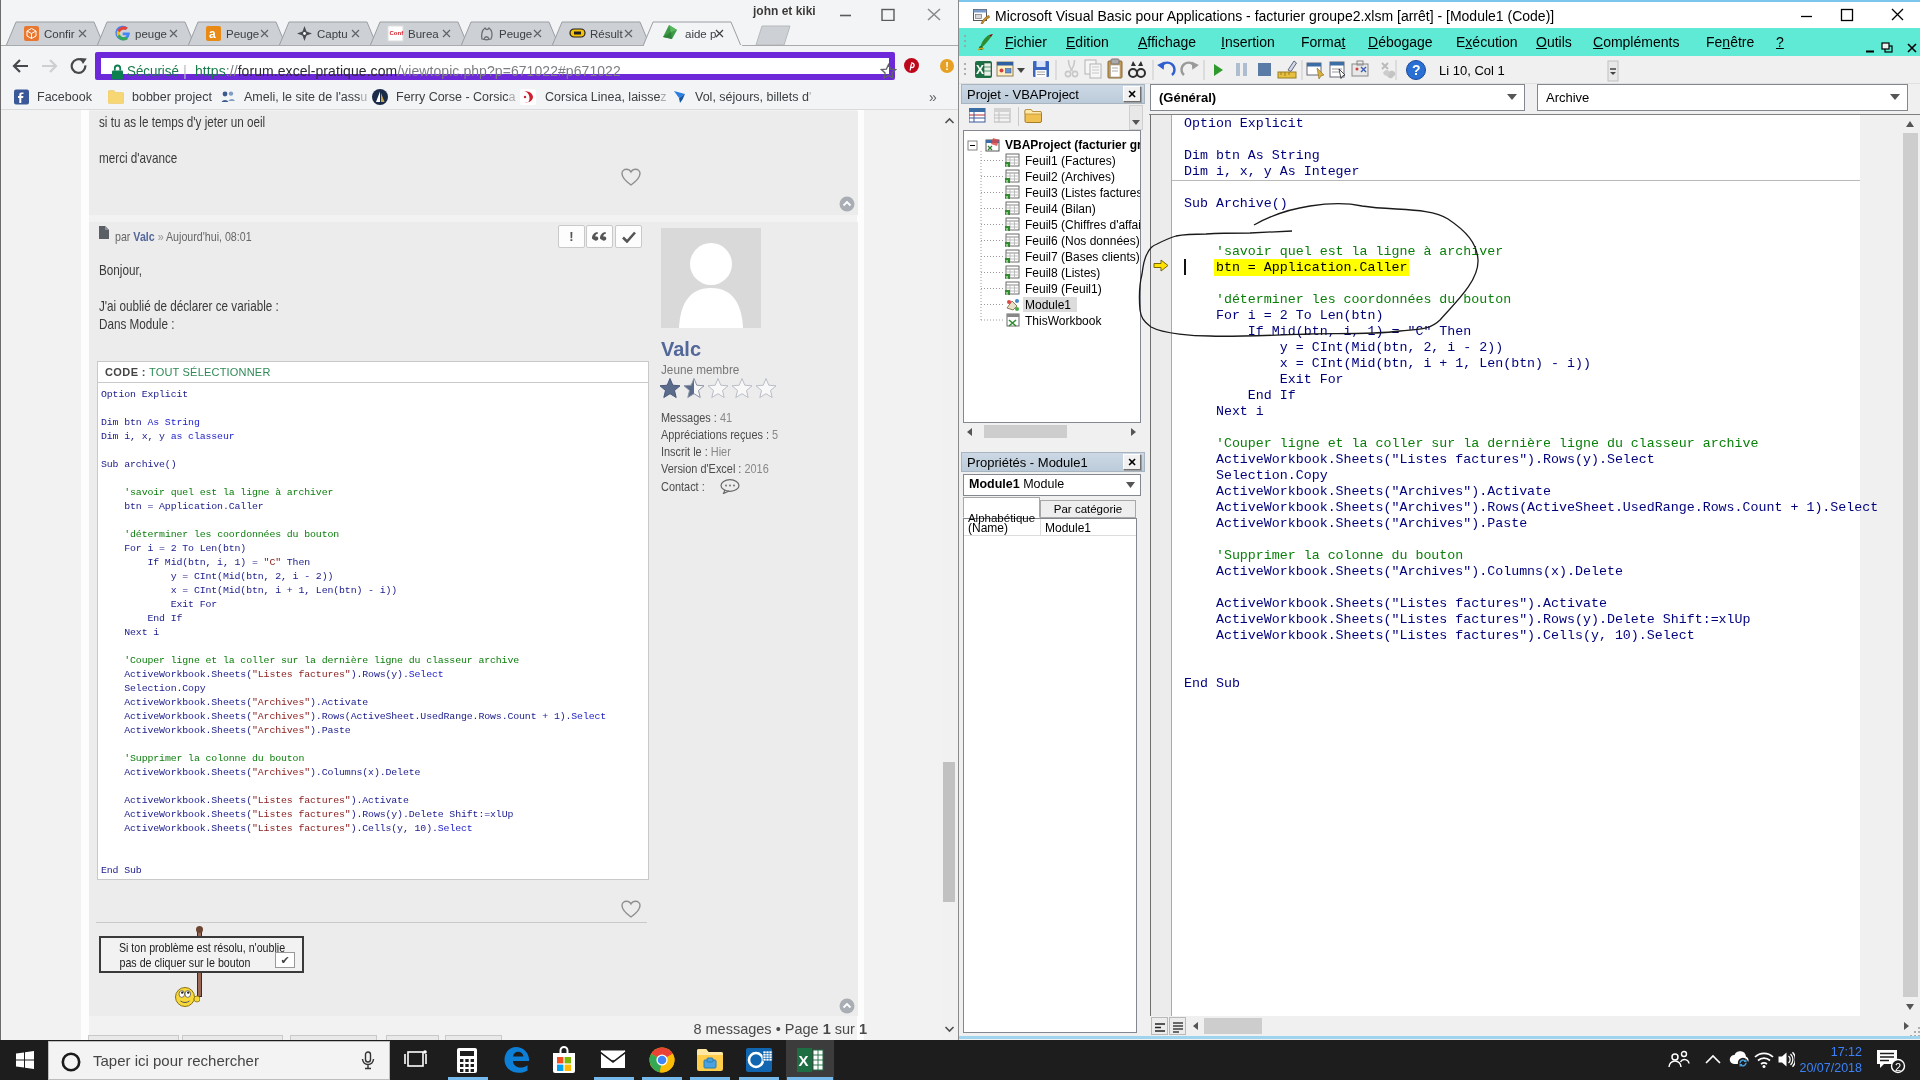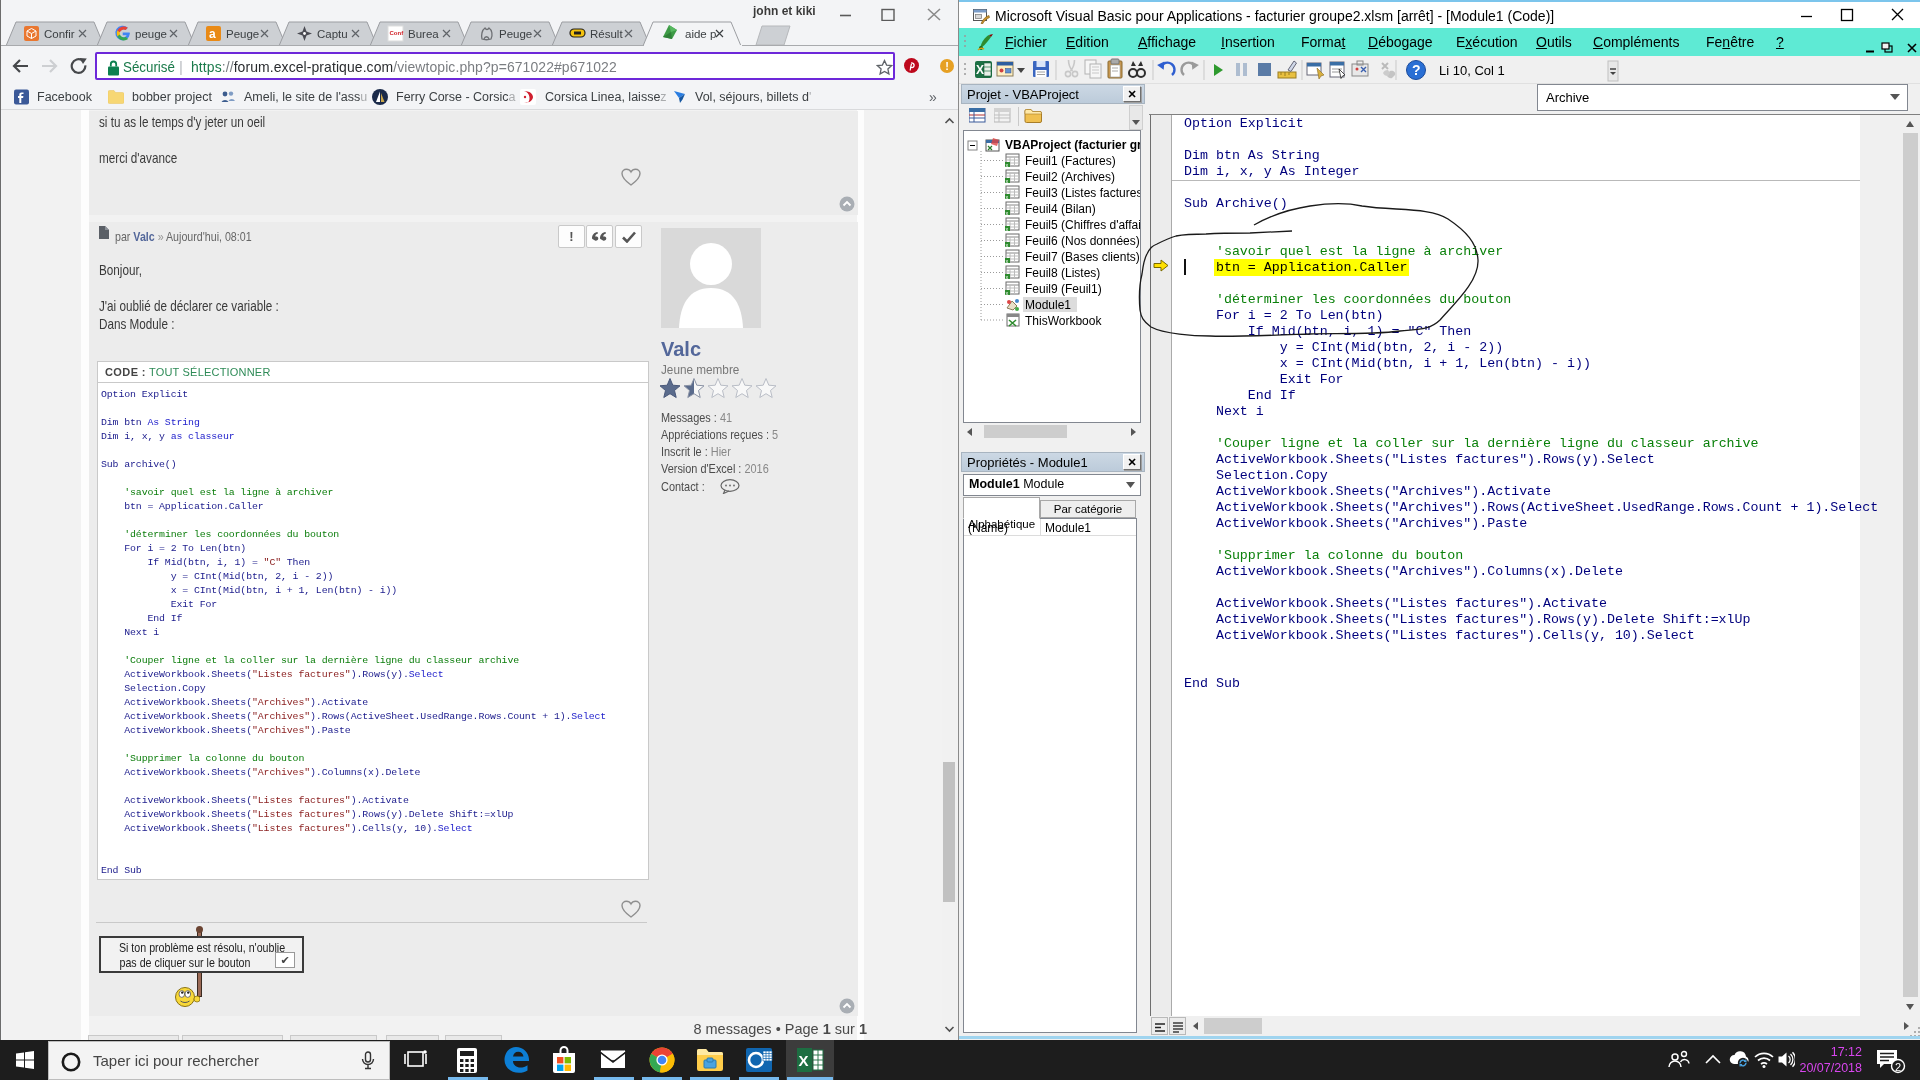--- a/index.html
+++ b/index.html
@@ -4,21 +4,21 @@
 *{margin:0;padding:0;box-sizing:border-box}
 html,body{width:1920px;height:1080px;overflow:hidden;font-family:"Liberation Sans",sans-serif}
 .abs{position:absolute}
 #desktop{position:relative;width:1920px;height:1080px;background:#1d1d1d}
 
 #browser{position:absolute;left:0;top:0;width:958px;height:1040px;background:#f3f4f6;border-left:1px solid #6c6c6c;overflow:hidden}
 #titlebar{position:absolute;left:0;top:0;width:958px;height:21px;background:#f3f4f6}
 #profilechip{position:absolute;left:752px;top:4px;font-size:12px;font-weight:bold;color:#3a3a3a;text-shadow:0 0 2px #fff}
 .wbtn{position:absolute;top:0;height:21px}
 #toolbar{position:absolute;left:0;top:45px;width:958px;height:40px;background:#f3f4f6;border-top:1px solid #a8aaad}
-#omnibox{position:absolute;left:94px;width:800px;height:28px;background:#fff;border:2px solid #6d28d9;border-radius:2px;font-size:15px;line-height:26px;white-space:nowrap}
+#omnibox{position:absolute;left:94px;width:800px;height:28px;background:#fff;border:6px solid #6d28d9;border-radius:2px;font-size:15px;line-height:26px;white-space:nowrap}
 #bookmarks{position:absolute;left:0;top:85px;width:958px;height:25px;background:#f3f4f6;border-bottom:1px solid #d9dadc;font-size:12.5px;color:#3c4043}
 .bm{position:absolute;top:4px;height:16px;line-height:16px;white-space:nowrap}
 #content{position:absolute;left:1px;top:110px;width:957px;height:930px;background:#f2f2f2}
 .post{position:absolute;left:87px;width:769px;background:#ececec}
 .ptxt{position:absolute;font-size:15px;color:#3a3a3a;white-space:nowrap;transform:scaleX(.78);transform-origin:0 50%}
 .meta{position:absolute;font-size:13px;color:#8a8a8a;white-space:nowrap;transform:scaleX(.82);transform-origin:0 50%}
 .pbtn{position:absolute;width:27px;height:23px;background:#fdfdfd;border:1px solid #c9c9c9;border-radius:2px;text-align:center}
 #codebox{position:absolute;left:95px;top:361px;width:552px;height:519px;background:#fff;border:1px solid #c9c9c9}
 #codebox .hdr{height:21px;border-bottom:1px solid #c9c9c9;font-size:11px;padding:4px 8px 0 7px;color:#444;letter-spacing:.2px}
 #codebox pre{font-family:"Liberation Mono",monospace;font-size:9.9px;line-height:14px;color:#1b1b8c;margin:5px 0 0 3px;letter-spacing:-0.12px}
@@ -684,31 +684,34 @@
       <svg class="abs" style="right:3px;top:4px" width="8" height="9">
           <path d="M1 0 L6 4 L1 8 Z" fill="#555"></path>
         </svg>
       <div class="sbthumb" style="left:21px;top:1px;width:83px;height:13px"></div>
     </div>
 
     <div class="phdr" style="top:452px">Propriétés - Module1<div class="pX" style="right:3px;top:1px">✕</div></div>
     <div style="position:absolute;left:4px;top:474px;width:178px;height:22px;background:#fff;border:1px solid #828790;font-size:12.5px;padding:2px 0 0 5px"><b>Module1</b> Module<svg style="position:absolute;right:4px;top:7px" width="10" height="7">
           <path d="M0 0 L9 0 L4.5 6 Z" fill="#555"></path>
         </svg></div>
-    <div style="position:absolute;left:4px;top:497px;width:77px;height:21px;background:#fff;border:1px solid #a8a8a8;border-bottom:1px solid #fff;font-size:11.5px;text-align:center;padding-top:20px;z-index:2">Alphabétique</div>
+    <div style="position:absolute;left:4px;top:497px;width:77px;height:21px;background:#fff;border:1px solid #a8a8a8;border-bottom:1px solid #fff;font-size:11.5px;text-align:center;padding-top:14px;z-index:2">Alphabétique</div>
     <div style="position:absolute;left:81px;top:500px;width:96px;height:18px;background:#eee;border:1px solid #a8a8a8;font-size:11.5px;text-align:center;padding-top:2px">Par catégorie</div>
     <div id="pgrid">
       <div style="position:absolute;left:0;top:0;width:100%;height:17px;border-bottom:1px solid #dcdcdc">
           <span style="position:absolute;left:4px;top:2px">(Name)</span>
           <span style="position:absolute;left:81px;top:2px">Module1</span>
         </div>
       <div style="position:absolute;left:76px;top:0;width:1px;height:17px;background:#dcdcdc"></div>
     </div>
 
     <div style="position:absolute;left:190px;top:84px;width:772px;height:31px;background:#f0f0f0"></div>
+    <div style="position:absolute;left:191px;top:84px;width:375px;height:27px;background:#fff;border:1px solid #828790;font-size:13px;padding:5px 0 0 8px"><b>(Général)</b><svg style="position:absolute;right:6px;top:9px" width="11" height="7">
+          <path d="M0 0 L10 0 L5 6 Z" fill="#555"></path>
+        </svg></div>
     <div style="position:absolute;left:578px;top:84px;width:371px;height:27px;background:#fff;border:1px solid #828790;font-size:13px;padding:5px 0 0 8px">Archive<svg style="position:absolute;right:6px;top:9px" width="11" height="7">
           <path d="M0 0 L10 0 L5 6 Z" fill="#555"></path>
         </svg></div>
     <div style="position:absolute;left:190px;top:114px;width:772px;height:1px;background:#808080"></div>
     <div id="vmargin"></div>
     <div id="vcode">
       <div style="position:absolute;left:0;top:65px;width:688px;height:1px;background:#b9b9b9"></div>
       <div style="position:absolute;left:42px;top:144px;width:195px;height:17px;background:#ffff00"></div>
       <div style="position:absolute;left:12px;top:144px;width:2px;height:16px;background:#111"></div>
     </div>
@@ -920,21 +923,21 @@
         <path d="M17.8 9.5 l.2 2.2 -2.1-.4 M12.2 16.5 l-.2-2.2 2.1.4" fill="none" stroke="#4aa3e0" stroke-width="1.1"></path>
       </svg>
     <svg class="trayico" style="left:1753px;top:11px;position:absolute" width="22" height="17" viewBox="0 0 22 17">
         <path d="M2 6 a13 13 0 0 1 18 0 M5 9.5 a9 9 0 0 1 12 0 M8 13 a5 5 0 0 1 6 0" fill="none" stroke="#fff" stroke-width="1.7"></path>
         <circle cx="11" cy="15.4" r="1.5" fill="#fff"></circle>
       </svg>
     <svg class="trayico" style="left:1778px;top:11px;position:absolute" width="17" height="17" viewBox="0 0 17 17">
         <path d="M0.5 5.5 H4 L8.5 1.5 V15.5 L4 11.5 H0.5 Z" fill="#fff"></path>
         <path d="M10.5 5 a4.5 4.5 0 0 1 0 7 M12.5 3 a7.5 7.5 0 0 1 0 11 M14.5 1.2 a10.5 10.5 0 0 1 0 14.6" fill="none" stroke="#fff" stroke-width="1.3"></path>
       </svg>
-    <div style="position:absolute;left:1790px;top:4px;width:72px;height:32px;color:#d946ef;font-size:12.5px;text-align:right;line-height:16px">17:12<br>20/07/2018</div>
+    <div style="position:absolute;left:1790px;top:4px;width:72px;height:32px;color:#3b82f6;font-size:12.5px;text-align:right;line-height:16px">17:12<br>20/07/2018</div>
     <svg class="trayico" style="left:1876px;top:9px;position:absolute" width="30" height="25" viewBox="0 0 30 25">
         <path d="M1 1 H21 V15 H8 L4 19 V15 H1 Z" fill="#fff"></path>
         <path d="M4 4.5 h14 M4 8 h14 M4 11.5 h9" stroke="#1d1d1d" stroke-width="1.6"></path>
         <circle cx="22" cy="17" r="6.5" fill="#1d1d1d" stroke="#fff" stroke-width="1.4"></circle>
         <text x="19" y="21.5" font-size="11" fill="#fff">2</text>
       </svg>
   </div>
 </div>
 
 </body></html>

